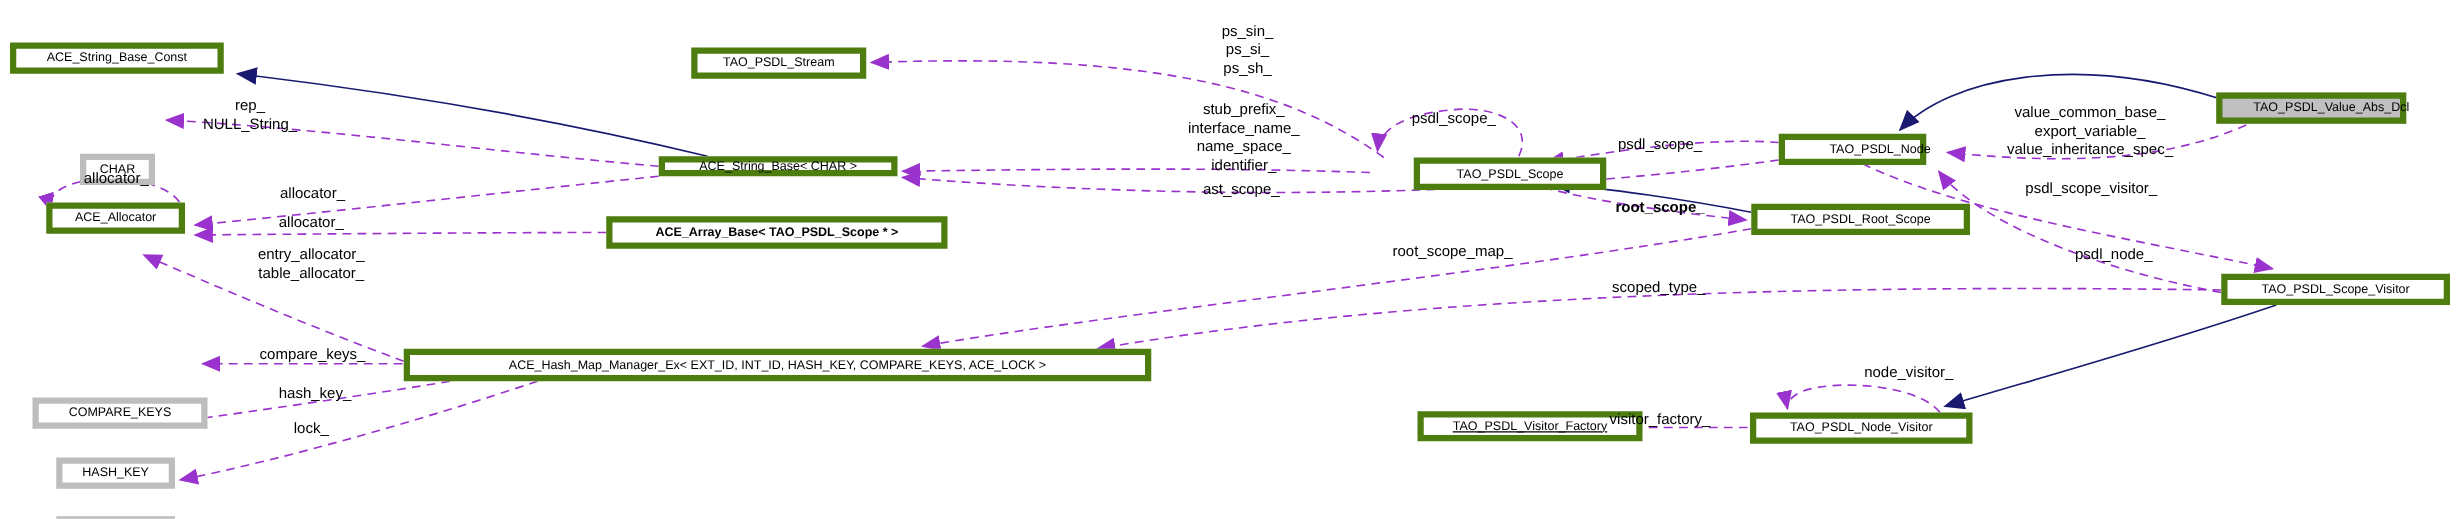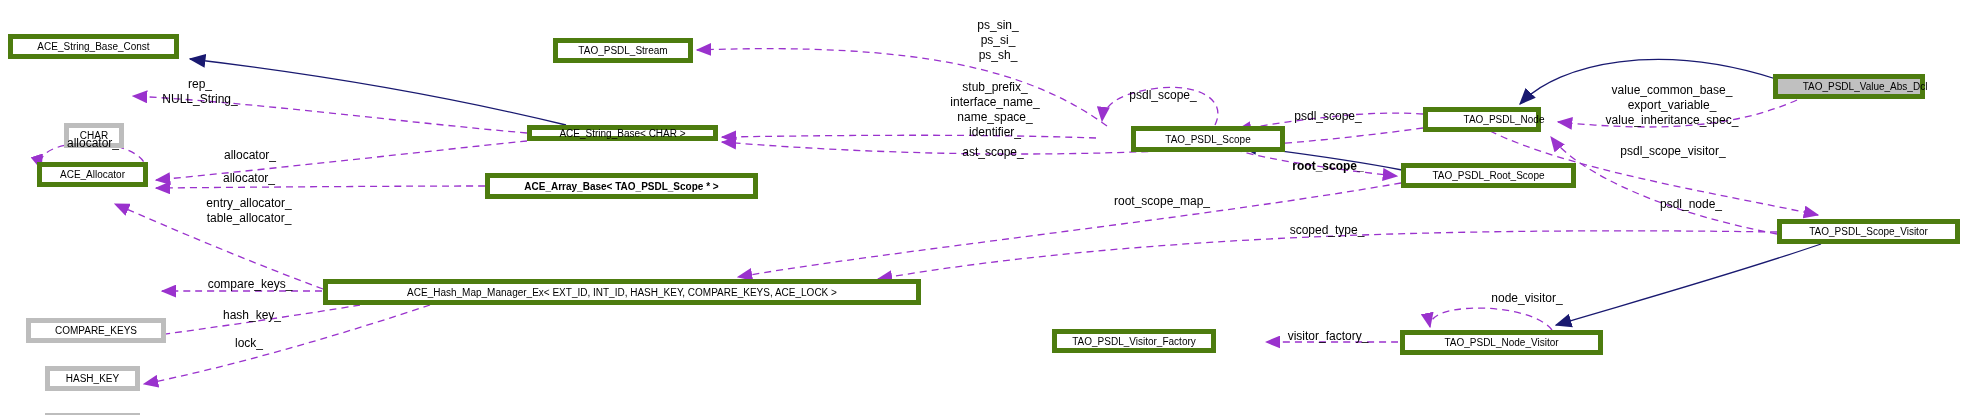--- a/index.html
+++ b/index.html
@@ -67,22 +67,22 @@
       <div class="node template-param" style="left: 45px; top: 373px; width: 95px; height: 25px;">ACE_LOCK</div>
       <div class="node class" style="left: 553px; top: 38px; width: 140px; height: 25px;">TAO_PSDL_Stream</div>
       <div class="node class" style="left: 527px; top: 125px; width: 191px; height: 16px;">ACE_String_Base&lt; CHAR &gt;</div>
       <div class="node class" style="left: 485px; top: 173px; width: 273px; height: 26px; font-weight: bold;">ACE_Array_Base&lt; TAO_PSDL_Scope * &gt;</div>
       <div class="node class" style="left: 323px; top: 279px; width: 598px; height: 26px;">ACE_Hash_Map_Manager_Ex&lt; EXT_ID, INT_ID, HASH_KEY, COMPARE_KEYS, ACE_LOCK &gt;</div>
       <div class="node class" style="left: 1096px; top: 126px; width: 154px; height: 26px; margin-left: 35px;">TAO_PSDL_Scope</div>
       <div class="node class" style="left: 1423px; top: 107px; width: 118px; height: 25px; padding-left: 44px;">TAO_PSDL_Node</div>
       <div class="node class" style="left: 1401px; top: 163px; width: 175px; height: 25px;">TAO_PSDL_Root_Scope</div>
       <div class="node selected" style="left: 1773px; top: 74px; width: 152px; height: 25px; padding-left: 32px;">TAO_PSDL_Value_Abs_Dcl</div>
       <div class="node class" style="left: 1777px; top: 219px; width: 183px; height: 25px;">TAO_PSDL_Scope_Visitor</div>
-      <div class="node class" style="left: 1052px; top: 329px; width: 164px; height: 24px;">TAO_PSDL_Visitor_Factory</div>
-      <div class="node class" style="left: 1400px; top: 330px; width: 203px; height: 25px;">TAO_PSDL_Node_Visitor</div>
+      <div class="node class" style="left: 1134px; top: 329px; width: 180px; height: 24px; text-decoration: underline;">TAO_PSDL_Visitor_Factory</div>
+      <div class="node class" style="left: 1400px; top: 330px; width: 178px; height: 25px;">TAO_PSDL_Node_Visitor</div>
       <div class="edge-label" style="left: 200px; top: 92px;">
         <span>rep_</span>
         <span>NULL_String_</span>
       </div>
       <div class="edge-label" style="left: 93px; top: 143px;">
         <span>allocator_</span>
       </div>
       <div class="edge-label" style="left: 250px; top: 155px;">
         <span>allocator_</span>
       </div>

